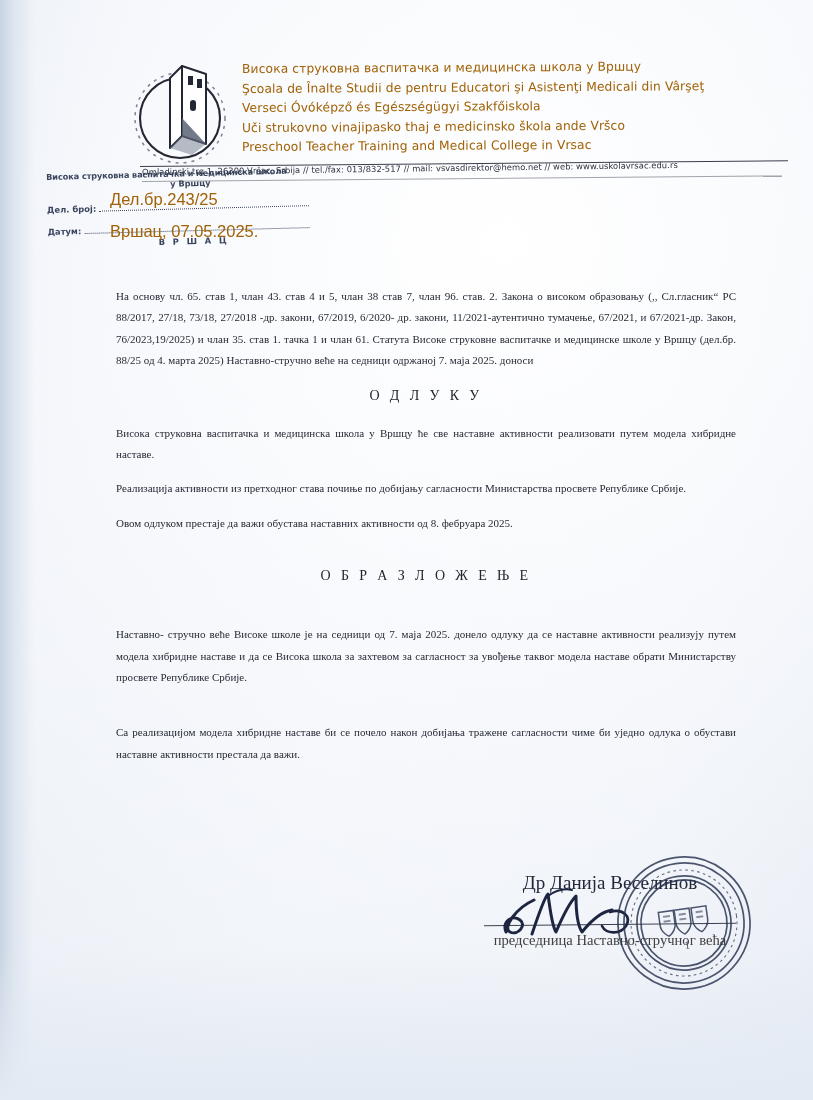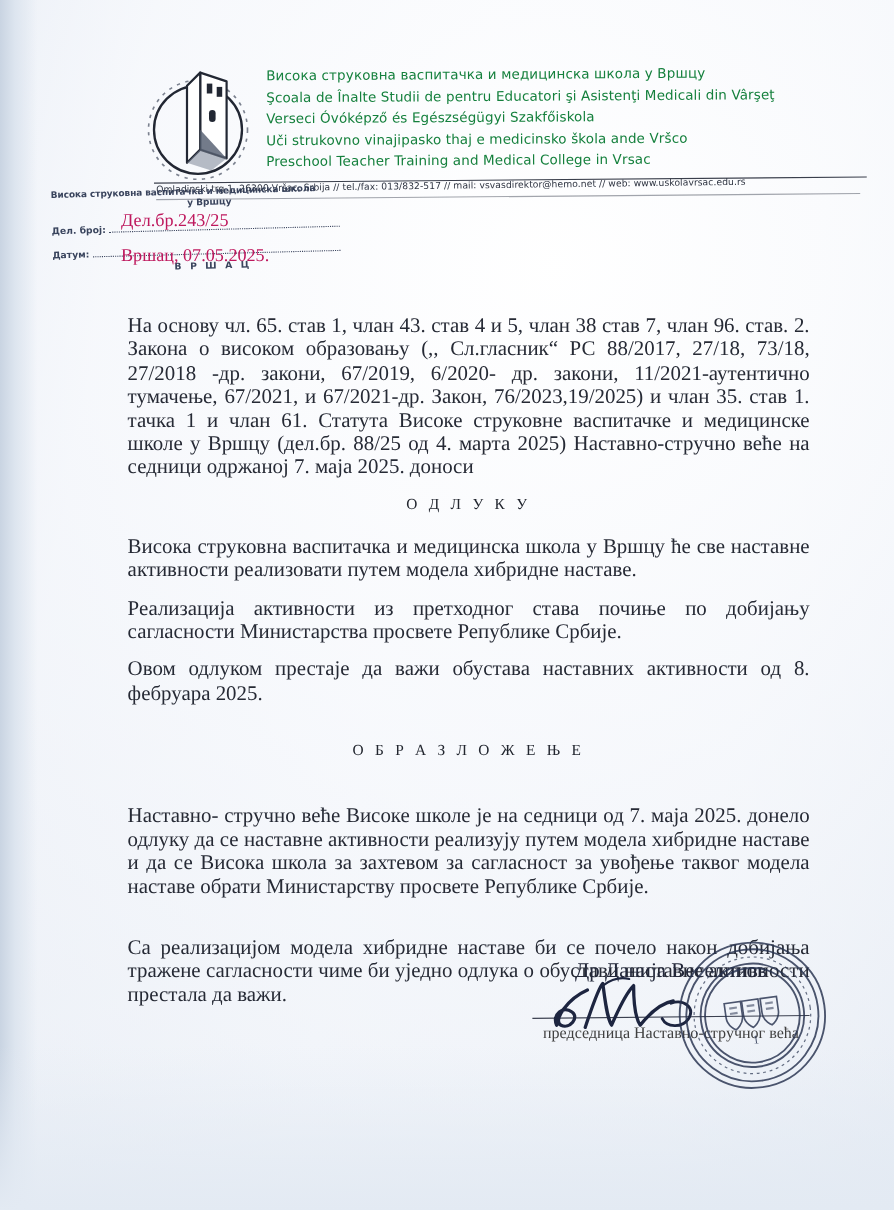--- a/index.html
+++ b/index.html
@@ -53,21 +53,21 @@
     position: relative;
     margin-top: 2px;
   }
   #logo-emblem svg { display: block; }
   #letterhead-lines {
     margin-left: 8px;
     padding-top: 6px;
     font-family: "DejaVu Sans", "Liberation Sans", sans-serif;
     font-size: 12.3px;
     line-height: 19.6px;
-    color: #15803d;
+    color: #a16207;
     letter-spacing: 0.1px;
   }
   .lh-line { white-space: nowrap; transform: rotate(-0.35deg); transform-origin: left center; }
 
   #letterhead-rule {
     position: absolute;
     left: 140px; top: 166px;
     width: 648px; height: 1px;
     background: #3a3f4c;
     transform: rotate(-0.5deg);
@@ -139,36 +139,36 @@
     font-size: 8.4px;
     font-weight: 700;
     letter-spacing: 2.4px;
     padding-left: 30px;
     margin-top: 3px;
   }
 
   
   .stamp-value {
     position: absolute;
-    font-family: Liberation Serif, serif;
+    font-family: Liberation Sans, sans-serif;
     font-size: 16.5px;
-    color: #be185d;
+    color: #a16207;
     white-space: nowrap;
   }
   #stamp-value-regno { left: 110px; top: 190px; }
   #stamp-value-date  { left: 110px; top: 222px; }
 
   
   #body-block {
     position: absolute;
     left: 116px; top: 286px;
     width: 620px;
   }
   .para {
-    font-size: 19px;
+    font-size: 11px;
     line-height: 21.4px;
     text-align: justify;
     text-justify: inter-word;
     margin: 0 0 13px 0;
     color: #262a35;
   }
   .heading {
     text-align: center;
     font-size: 14px;
     letter-spacing: 3.4px;

